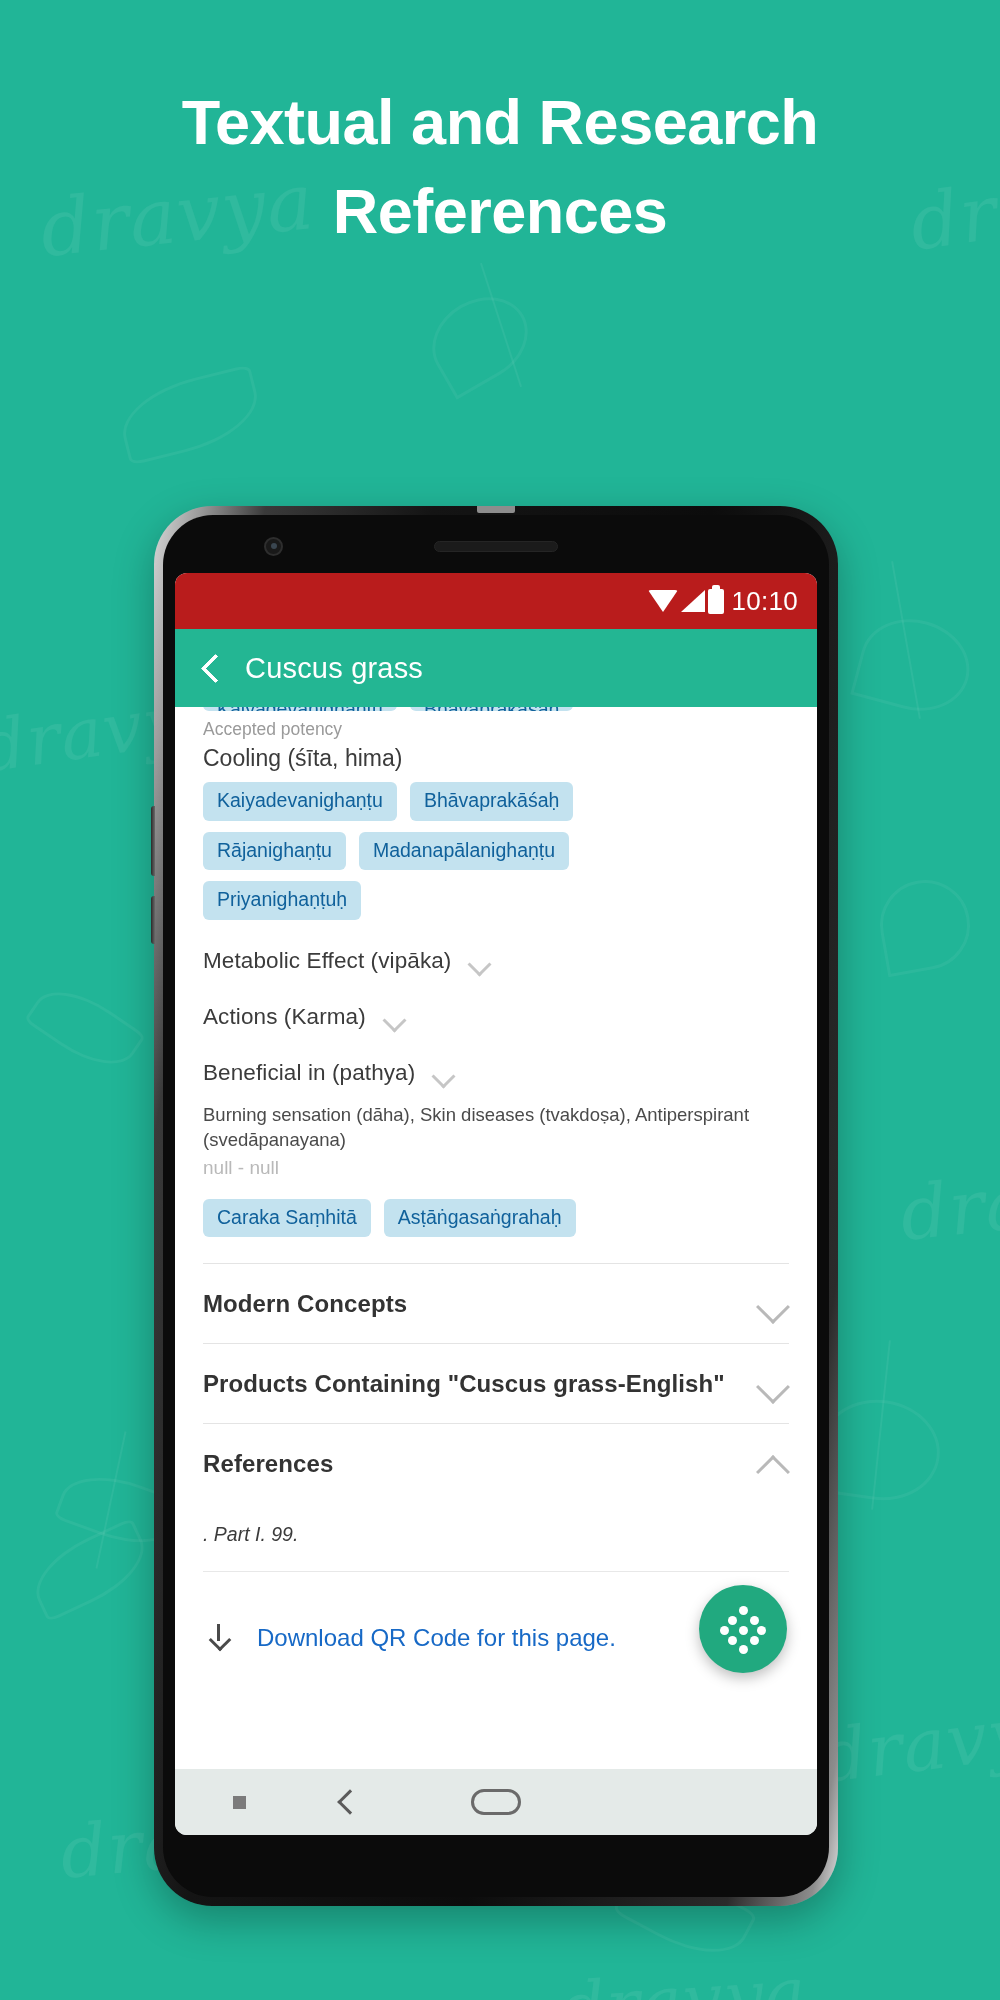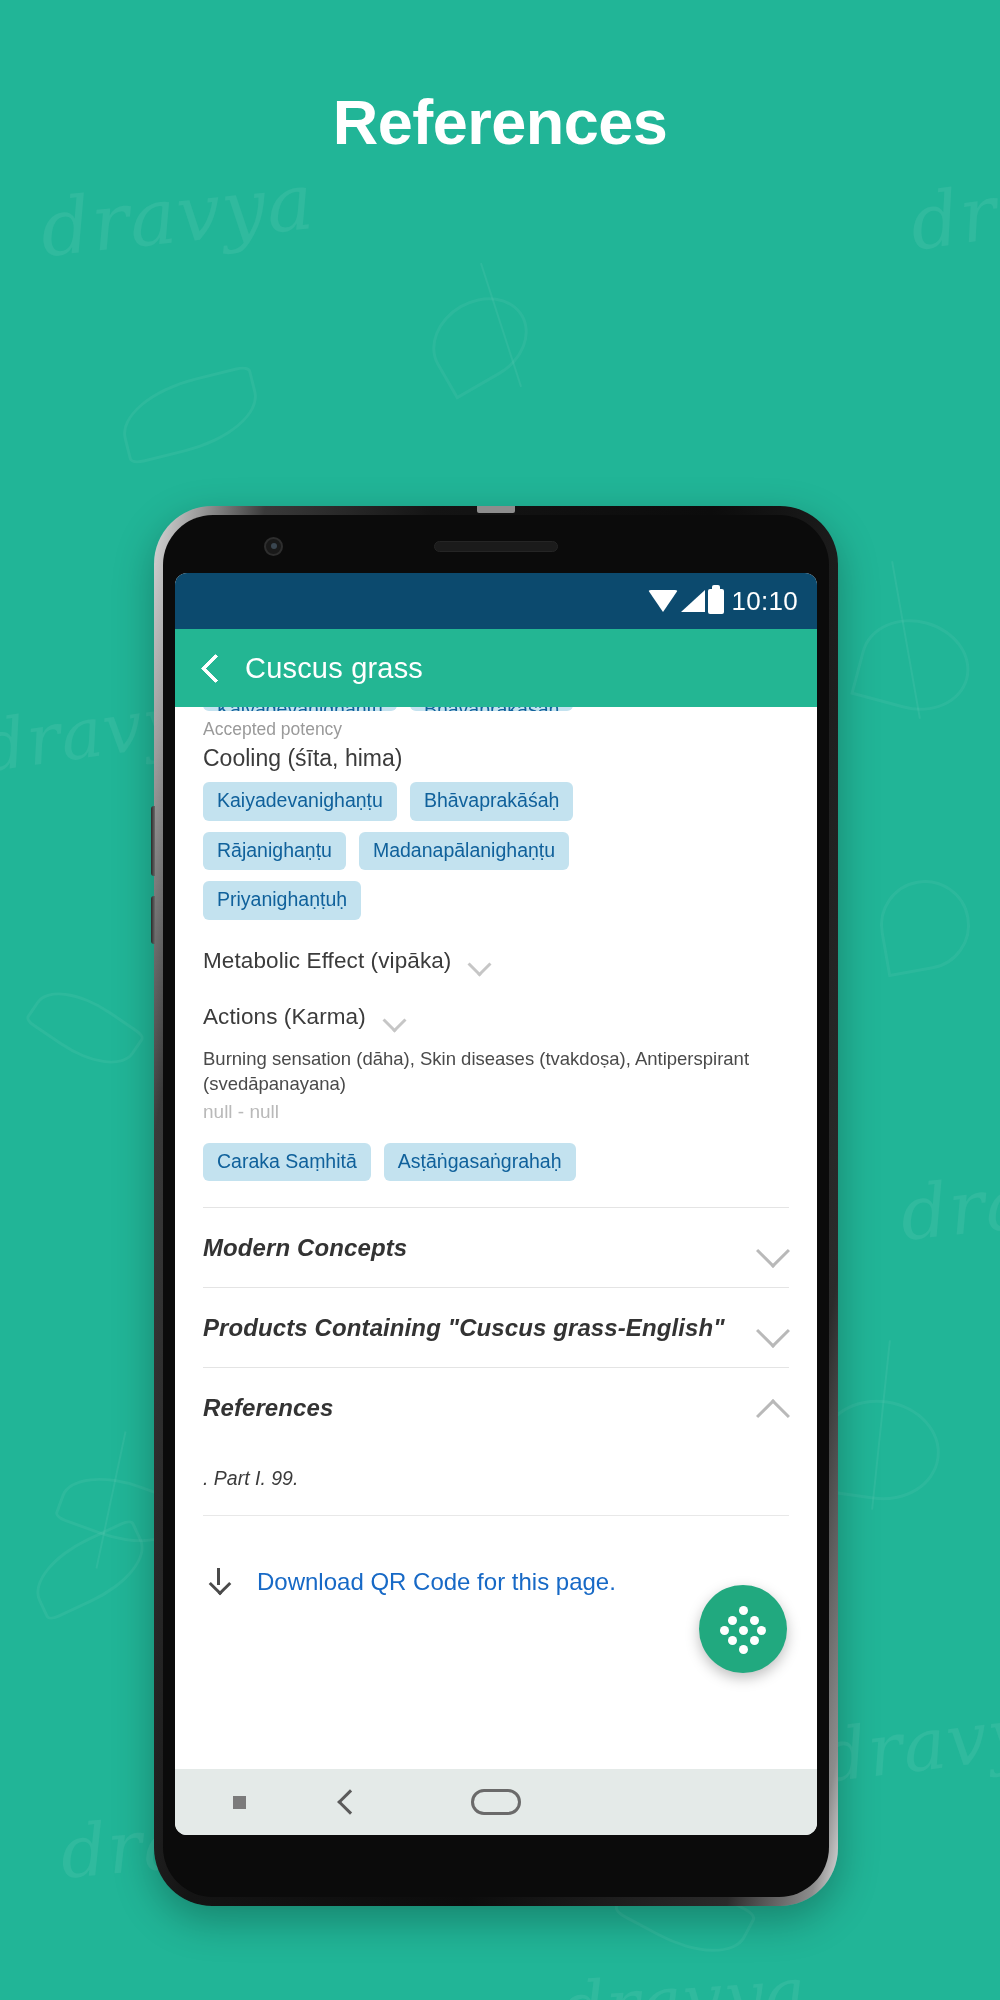--- a/index.html
+++ b/index.html
@@ -141,21 +141,21 @@
     position: absolute;
     left: -3px;
     width: 4px;
     border-radius: 3px 0 0 3px;
     background: linear-gradient(90deg,#2a2a2a,#6a6a6a);
   }
 
   
   .statusbar {
     height: 56px;
-    background: #0c4a6e;
+    background: #b91c1c;
     display: flex;
     align-items: center;
     justify-content: flex-end;
     padding-right: 19px;
     gap: 3px;
   }
   .ico-wifi {
     width: 0; height: 0;
     border-left: 15px solid transparent;
     border-right: 15px solid transparent;
@@ -315,21 +315,20 @@
   }
 
   
   .section-row {
     display: flex;
     align-items: center;
     justify-content: space-between;
     border-top: 1.5px solid #e4e4e4;
     padding: 26px 0 25px;
     cursor: pointer;
-    font-style: italic;
   }
   .section-row .acc-title {
     font-size: 24px;
     font-weight: bold;
     color: #333333;
   }
   .caret-lg {
     width: 32px;
     height: 18px;
     position: relative;
@@ -480,20 +479,21 @@
   <div class="leafy2" style="left:820px; top:1400px; width:120px; height:100px; transform:rotate(8deg);"></div>
   <div class="leafy" style="left:30px;  top:1000px; width:110px; height:56px; transform:rotate(34deg);"></div>
 
   <div class="sprig" style="left:110px; top:1430px; height:140px; transform:rotate(12deg);"></div>
   <div class="sprig" style="left:905px; top:560px;  height:160px; transform:rotate(-10deg);"></div>
   <div class="sprig" style="left:880px; top:1340px; height:170px; transform:rotate(6deg);"></div>
   <div class="sprig" style="left:500px; top:260px;  height:130px; transform:rotate(-18deg);"></div>
 </div>
 
 <div class="headline">
+  <div>Textual and Research</div>
   <div>References</div>
 </div>
 
 <div class="device">
   <div class="device-outer"></div>
   <div class="device-bezel"></div>
   <div class="top-notch-bar"></div>
   <div class="earpiece"></div>
   <div class="front-cam"></div>
   <div class="side-btn" style="top:300px; height:70px;"></div>
@@ -531,20 +531,24 @@
           <div class="chip">Madanapālanighaṇṭu</div>
           <div class="chip">Priyanighaṇṭuḥ</div>
         </div>
 
         <div class="acc-head" style="padding-top:28px;">
           <span class="acc-title">Metabolic Effect (vipāka)</span>
           <span class="caret"></span>
         </div>
         <div class="acc-head" style="padding-top:24px;">
           <span class="acc-title">Actions (Karma)</span>
+          <span class="caret"></span>
+        </div>
+        <div class="acc-head" style="padding-top:24px;">
+          <span class="acc-title">Beneficial in (pathya)</span>
           <span class="caret"></span>
         </div>
 
         <div class="body-text">Burning sensation (dāha), Skin diseases (tvakdoṣa), Antiperspirant (svedāpanayana)</div>
         <div class="muted-text">null - null</div>
 
         <div class="chips" style="margin-top:20px;">
           <div class="chip">Caraka Saṃhitā</div>
           <div class="chip">Asṭāṅgasaṅgrahaḥ</div>
         </div>

